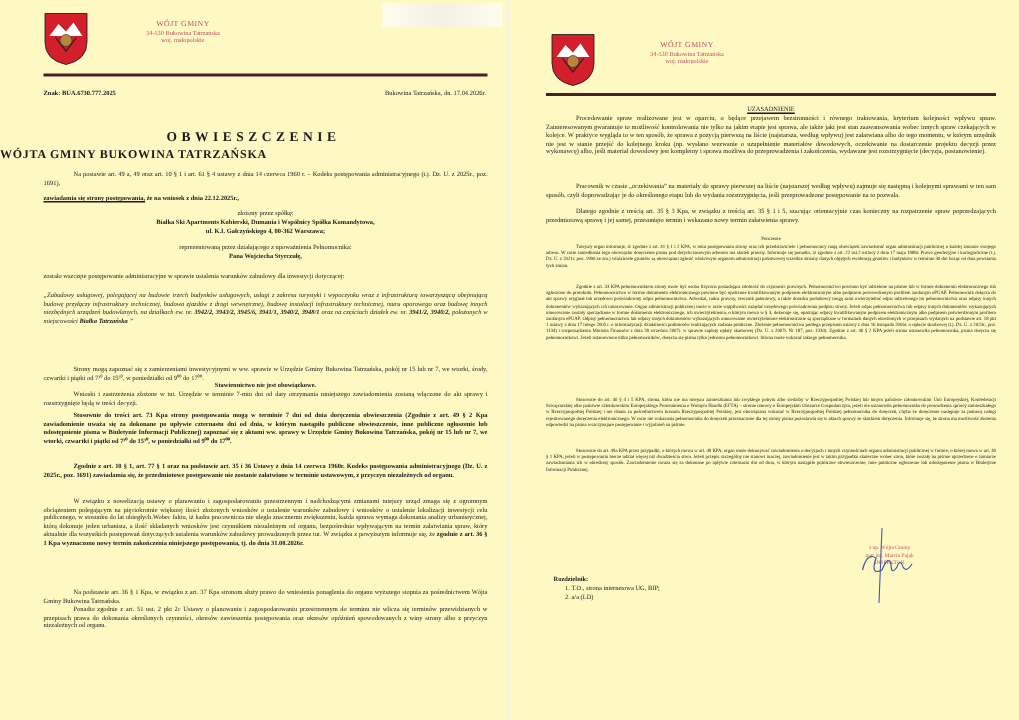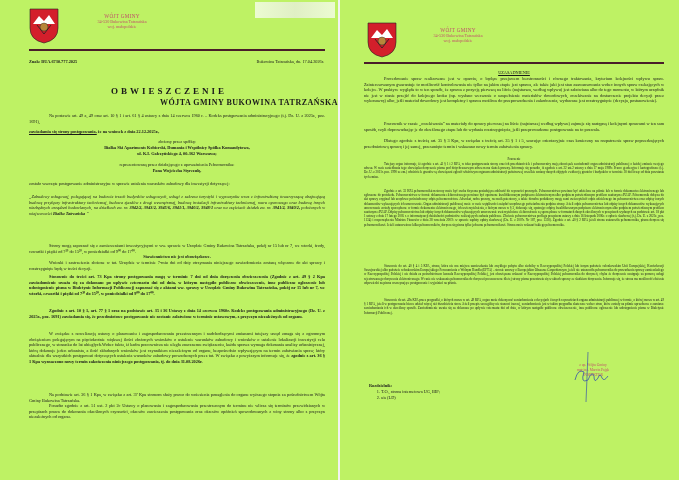--- a/index.html
+++ b/index.html
@@ -1,35 +1,35 @@
 <!DOCTYPE html>
 <html><head>
 <meta charset="utf-8">
 <style>
   html, body { margin:0; padding:0; }
   body { width:679px; height:480px; background:#ffffff; position:relative; overflow:hidden;
          font-family:"Liberation Serif", serif; color:#1a1a1a; }
-  .page { position:absolute; top:0; height:480px; background:#bef264; overflow:hidden; }
+  .page { position:absolute; top:0; height:480px; background:#fef9c3; overflow:hidden; }
   .page.left { left:0; width:338px; }
   .page.right { left:340px; width:339px; }
   .gutter { position:absolute; left:338px; top:0; width:2px; height:480px; background:#f2f2f2; }
   .crest { position:absolute; width:30px; height:36px; }
   .crest svg { width:100%; height:100%; }
   .hdr { position:absolute; text-align:center; color:#c0506a; font-size:4.2px; line-height:5px; }
   .hdr .t { font-size:5.2px; letter-spacing:0.3px; }
   .rule { position:absolute; height:2px; background:#4a1e2a; }
   .txt { position:absolute; font-size:4.3px; line-height:5.6px; text-align:justify; }
   .ctr { text-align:center; }
   .b { font-weight:bold; }
   .i { font-style:italic; }
   .u { text-decoration:underline; }
   .ind { text-indent:20px; }
   .small { font-size:3.2px; line-height:4.2px; }
   .title1 { position:absolute; left:0; width:338px; text-align:center; font-weight:bold; font-size:9px; letter-spacing:3px; }
-  .title2 { position:absolute; left:0; width:338px; text-align:right; font-weight:bold; font-size:8px; letter-spacing:0.5px; }
+  .title2 { position:absolute; left:0; width:338px; text-align:left; font-weight:bold; font-size:8px; letter-spacing:0.5px; }
   .stamp { position:absolute; color:#c0506a; font-size:3.6px; line-height:5px; text-align:center; }
   .sig { position:absolute; }
   .shadow { position:absolute; left:255px; top:2px; width:80px; height:16px; background:linear-gradient(90deg,#fff,#eee,#fff); opacity:0.7; }
 </style>
 </head>
 <body>
 
 <div class="page left">
   <div class="shadow"></div>
   <div class="crest" style="left:29px;top:8px;">

